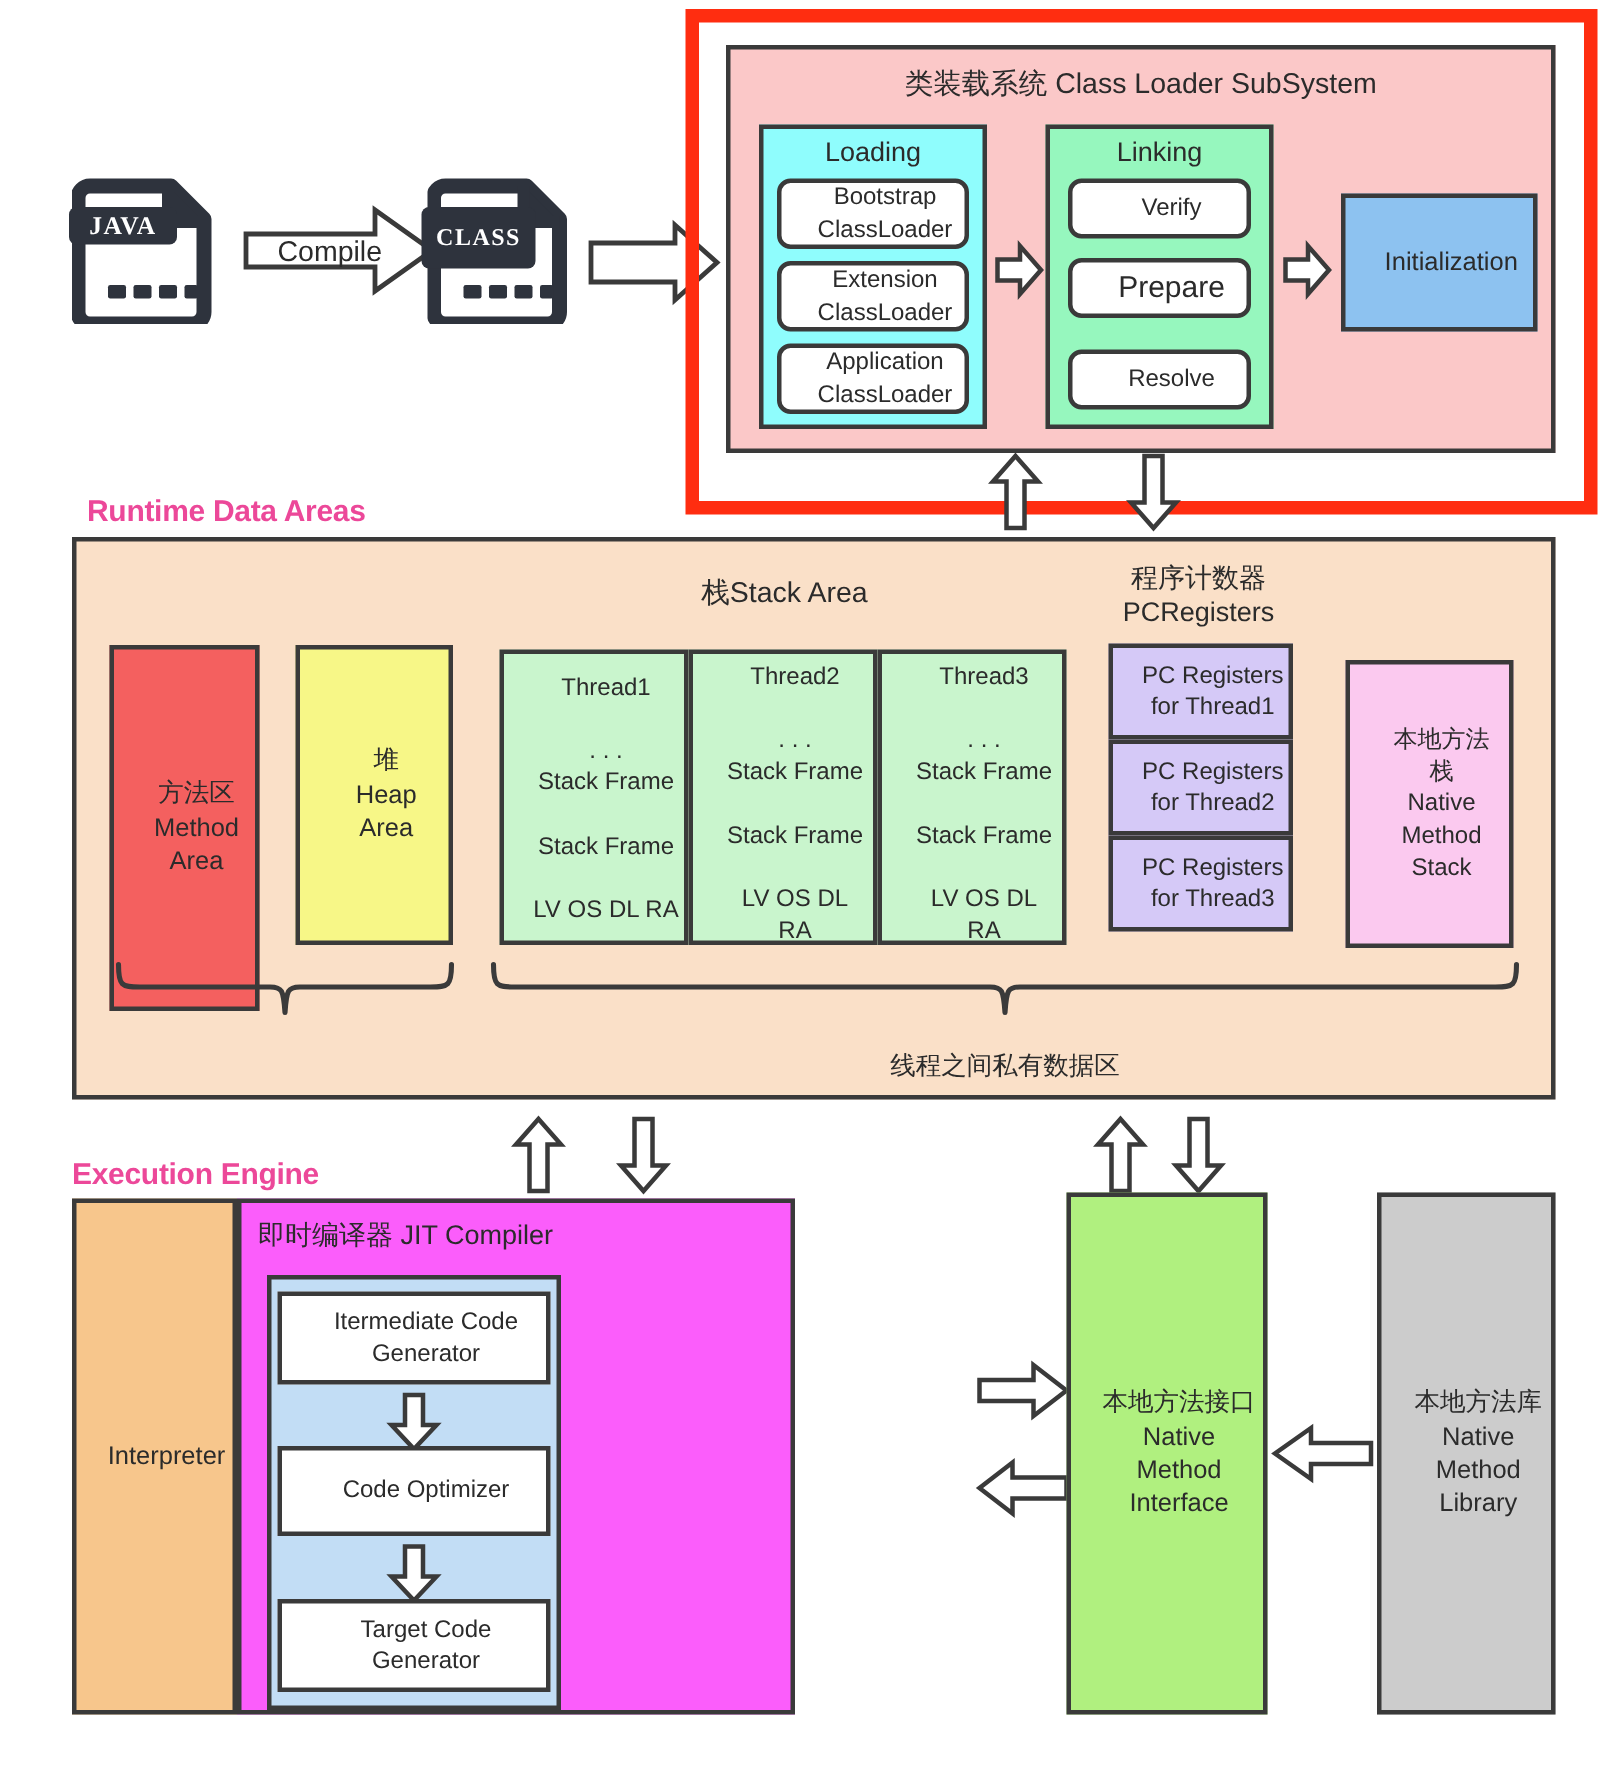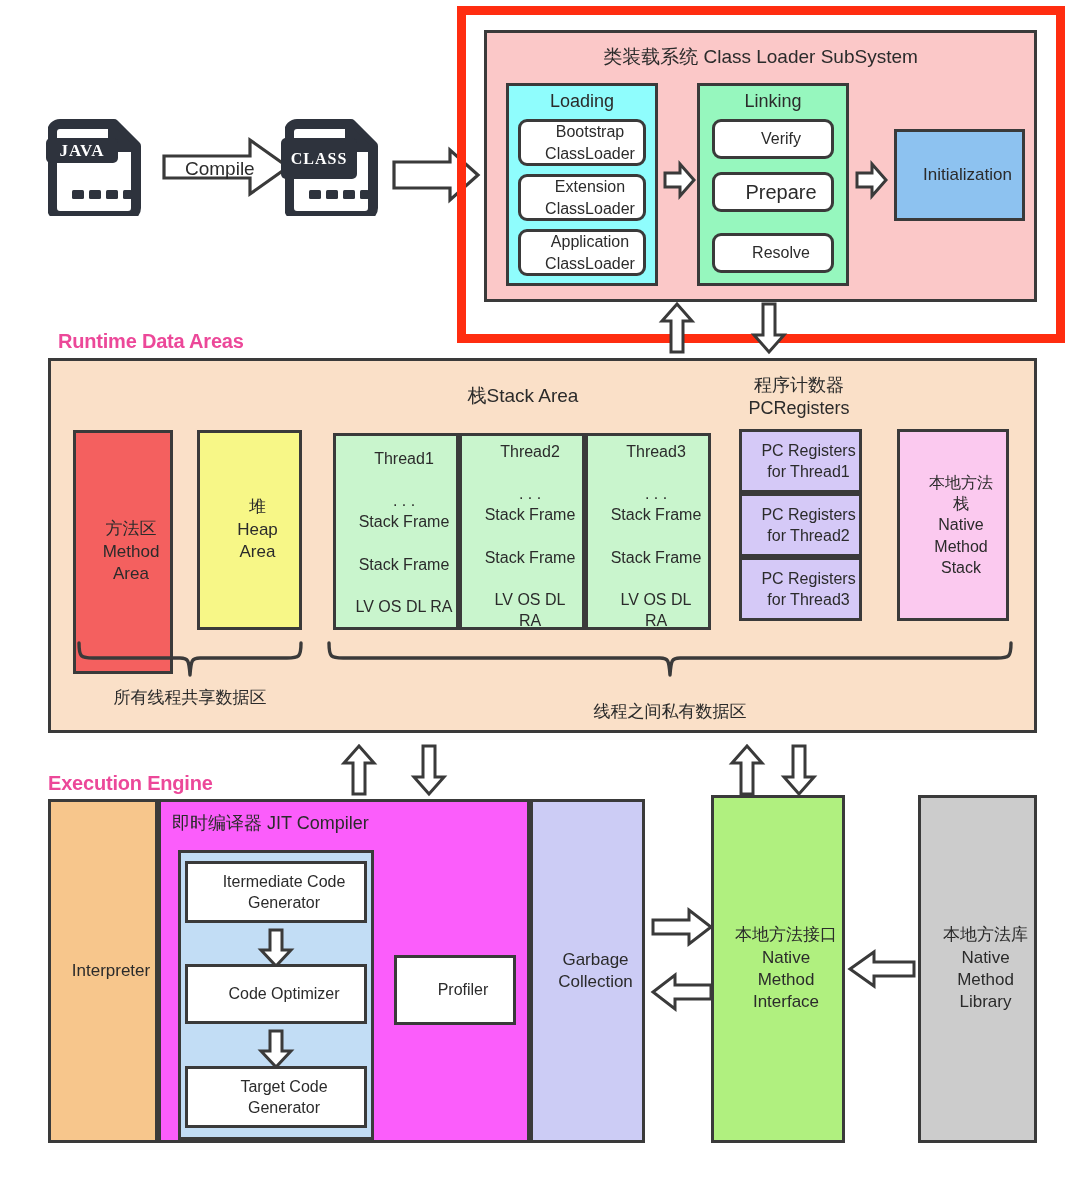--- a/index.html
+++ b/index.html
@@ -212,30 +212,29 @@
 LV OS DL
 RA</div>
 
   <div class="bx" style="left:739px; top:429px; width:123px; height:64px; background:#d5c9f7; font-size:16px; white-space:pre-line;">PC Registers
 for Thread1</div>
   <div class="bx" style="left:739px; top:493px; width:123px; height:64px; background:#d5c9f7; font-size:16px; white-space:pre-line;">PC Registers
 for Thread2</div>
   <div class="bx" style="left:739px; top:557px; width:123px; height:64px; background:#d5c9f7; font-size:16px; white-space:pre-line;">PC Registers
 for Thread3</div>
 
-  <div class="bx" style="left:897px; top:429px; width:112px; height:192px; background:#fbc9ef; font-size:16px; white-space:pre-line;">本地方法
+  <div class="bx" style="left:897px; top:440px; width:112px; height:192px; background:#fbc9ef; font-size:16px; white-space:pre-line;">本地方法
 栈
 Native
 Method
 Stack</div>
 
   <svg class="arrowsvg" style="left:75px; top:641px; width:230px; height:38px;" viewBox="0 0 230 38">
     <path d="M4 2 C4 16 6 17 18 17 L105 17 C113 17 114 19 115 34 C116 19 117 17 125 17 L212 17 C224 17 226 16 226 2" fill="none" stroke="#3a3a3a" stroke-width="3.4" stroke-linecap="round" stroke-linejoin="round"></path>
   </svg>
-  <div class="lbl" style="left:60px; top:686px; width:260px; font-size:17px; font-family:'DejaVu Sans', sans-serif;">所有线程共享数据区</div>
 
   <svg class="arrowsvg" style="left:325px; top:641px; width:690px; height:38px;" viewBox="0 0 690 38">
     <path d="M4 2 C4 16 6 17 18 17 L335 17 C343 17 344 19 345 34 C346 19 347 17 355 17 L672 17 C684 17 686 16 686 2" fill="none" stroke="#3a3a3a" stroke-width="3.4" stroke-linecap="round" stroke-linejoin="round"></path>
   </svg>
   <div class="lbl" style="left:540px; top:700px; width:260px; font-size:17px; font-family:'DejaVu Sans', sans-serif;">线程之间私有数据区</div>
 
   <svg class="arrowsvg" style="left:342px; top:744px; width:34px; height:52px;" viewBox="0 0 34 52">
     <path d="M17 2 L32 19 L23 19 L23 50 L11 50 L11 19 L2 19 Z" fill="#ffffff" stroke="#3a3a3a" stroke-width="3" stroke-linejoin="miter"></path>
   </svg>
   <svg class="arrowsvg" style="left:412px; top:744px; width:34px; height:52px;" viewBox="0 0 34 52">
@@ -267,24 +266,21 @@
 
   <div class="bx" style="left:185px; top:964px; width:182px; height:60px; background:#ffffff; font-size:16px;">Code Optimizer</div>
 
   <svg class="arrowsvg" style="left:259px; top:1029px; width:34px; height:40px;" viewBox="0 0 34 40">
     <path d="M11 2 L23 2 L23 22 L32 22 L17 38 L2 22 L11 22 Z" fill="#ffffff" stroke="#3a3a3a" stroke-width="3" stroke-linejoin="miter"></path>
   </svg>
 
   <div class="bx" style="left:185px; top:1066px; width:182px; height:62px; background:#ffffff; font-size:16px; white-space:pre-line;">Target Code
 Generator</div>
 
-  <div class="bx" style="left:394px; top:955px; width:122px; height:70px; background:#ffffff; font-size:16px;">Profiler</div>
-
-  <div class="bx" style="left:530px; top:799px; width:115px; height:344px; background:#ccccf5; font-size:17px; white-space:pre-line;">Garbage
-Collection</div>
+
 
   <svg class="arrowsvg" style="left:651px; top:908px; width:62px; height:38px;" viewBox="0 0 62 38">
     <path d="M2 12 L38 12 L38 2 L60 19 L38 36 L38 26 L2 26 Z" fill="#ffffff" stroke="#3a3a3a" stroke-width="3" stroke-linejoin="miter"></path>
   </svg>
   <svg class="arrowsvg" style="left:651px; top:973px; width:62px; height:38px;" viewBox="0 0 62 38">
     <path d="M60 12 L24 12 L24 2 L2 19 L24 36 L24 26 L60 26 Z" fill="#ffffff" stroke="#3a3a3a" stroke-width="3" stroke-linejoin="miter"></path>
   </svg>
 
   <div class="bx" style="left:711px; top:795px; width:134px; height:348px; background:#b0f07f; font-size:17px; white-space:pre-line;">本地方法接口
 Native

